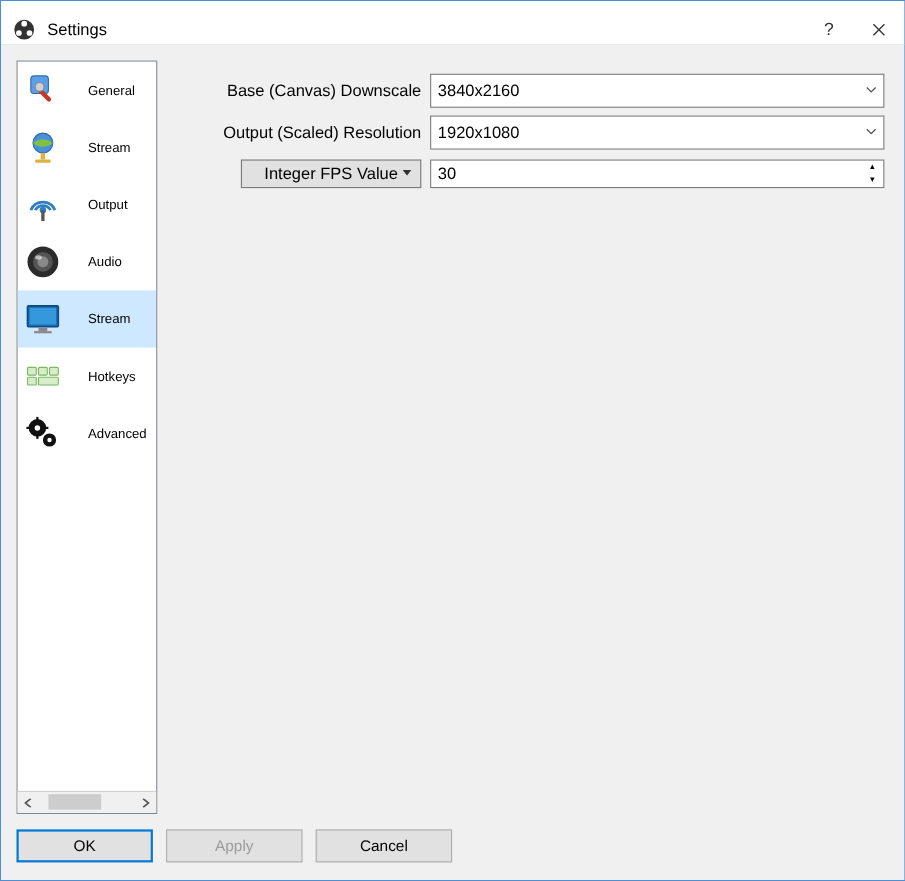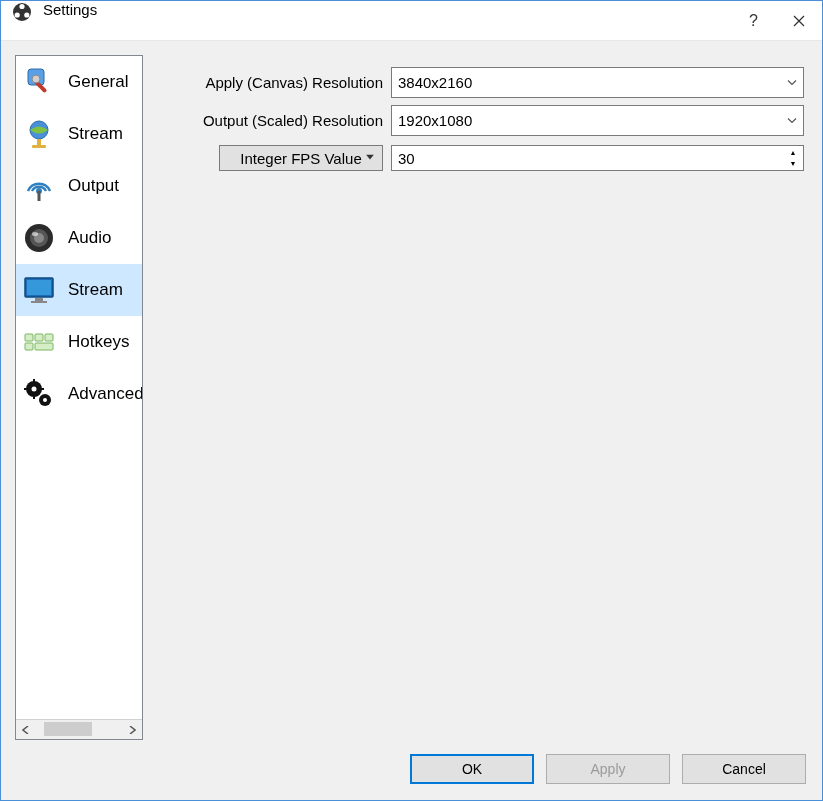--- a/index.html
+++ b/index.html
@@ -14,22 +14,22 @@
     width: 823px;
     height: 801px;
     border: 1px solid #4a90d9;
     background: #fff;
     display: flex;
     flex-direction: column;
   }
   .titlebar {
     height: 40px;
     display: flex;
-    align-items: flex-start;
-    padding: 0 0 0 10px;
+    align-items: center;
+    padding: 13px 0 0 10px;
     background: #fff;
     border-bottom: 1px solid #e8e8e8;
   }
   .titlebar .app-icon {
     width: 22px; height: 22px;
     margin-right: 10px;
     display:flex; align-items:center; justify-content:center;
   }
   .titlebar .title {
     font-size: 15px;
@@ -63,24 +63,24 @@
   }
   .side-list {
     flex:1;
     overflow:hidden;
   }
   .side-item {
     display:flex;
     align-items:center;
     height:52px;
     padding-left:4px;
-    gap:10px;
+    gap:22px;
     white-space:nowrap;
     overflow:hidden;
-    font-size:17px;
+    font-size:12px;
   }
   .side-item.selected {
     background:#cde8ff;
   }
   .side-item .icon {
     width:38px; height:38px;
     display:flex; align-items:center; justify-content:center;
     flex-shrink:0;
   }
   .side-scroll {
@@ -193,21 +193,20 @@
   }
   .spin .spinbtns div {
     flex:1;
     display:flex;align-items:center;justify-content:center;
     font-size:7px;
     color:#000;
     line-height:1;
   }
   .button-row {
     display:flex;
-    justify-content:flex-end;
     gap:12px;
     padding:14px 2px 8px 0;
   }
   .btn {
     width:124px;
     height:30px;
     background:#e1e1e1;
     border:1px solid #adadad;
     display:flex;
     align-items:center;
@@ -359,21 +358,21 @@
             <svg width="8" height="8" viewBox="0 0 8 8">
                 <path d="M2 0 L7 4 L2 8" fill="none" stroke="#555" stroke-width="1.5"></path>
               </svg>
           </div>
         </div>
       </div>
 
       <div class="content">
 
         <div class="form-row">
-          <div class="form-label">Apply (Canvas) Resolution</div>
+          <div class="form-label">Base (Canvas) Downscale</div>
           <div class="combo">
             <span>3840x2160</span>
             <span class="chev">
               <svg width="10" height="6" viewBox="0 0 10 6">
                   <path d="M1 1 L5 5 L9 1" fill="none" stroke="#555" stroke-width="1.2"></path>
                 </svg>
             </span>
           </div>
         </div>
 

